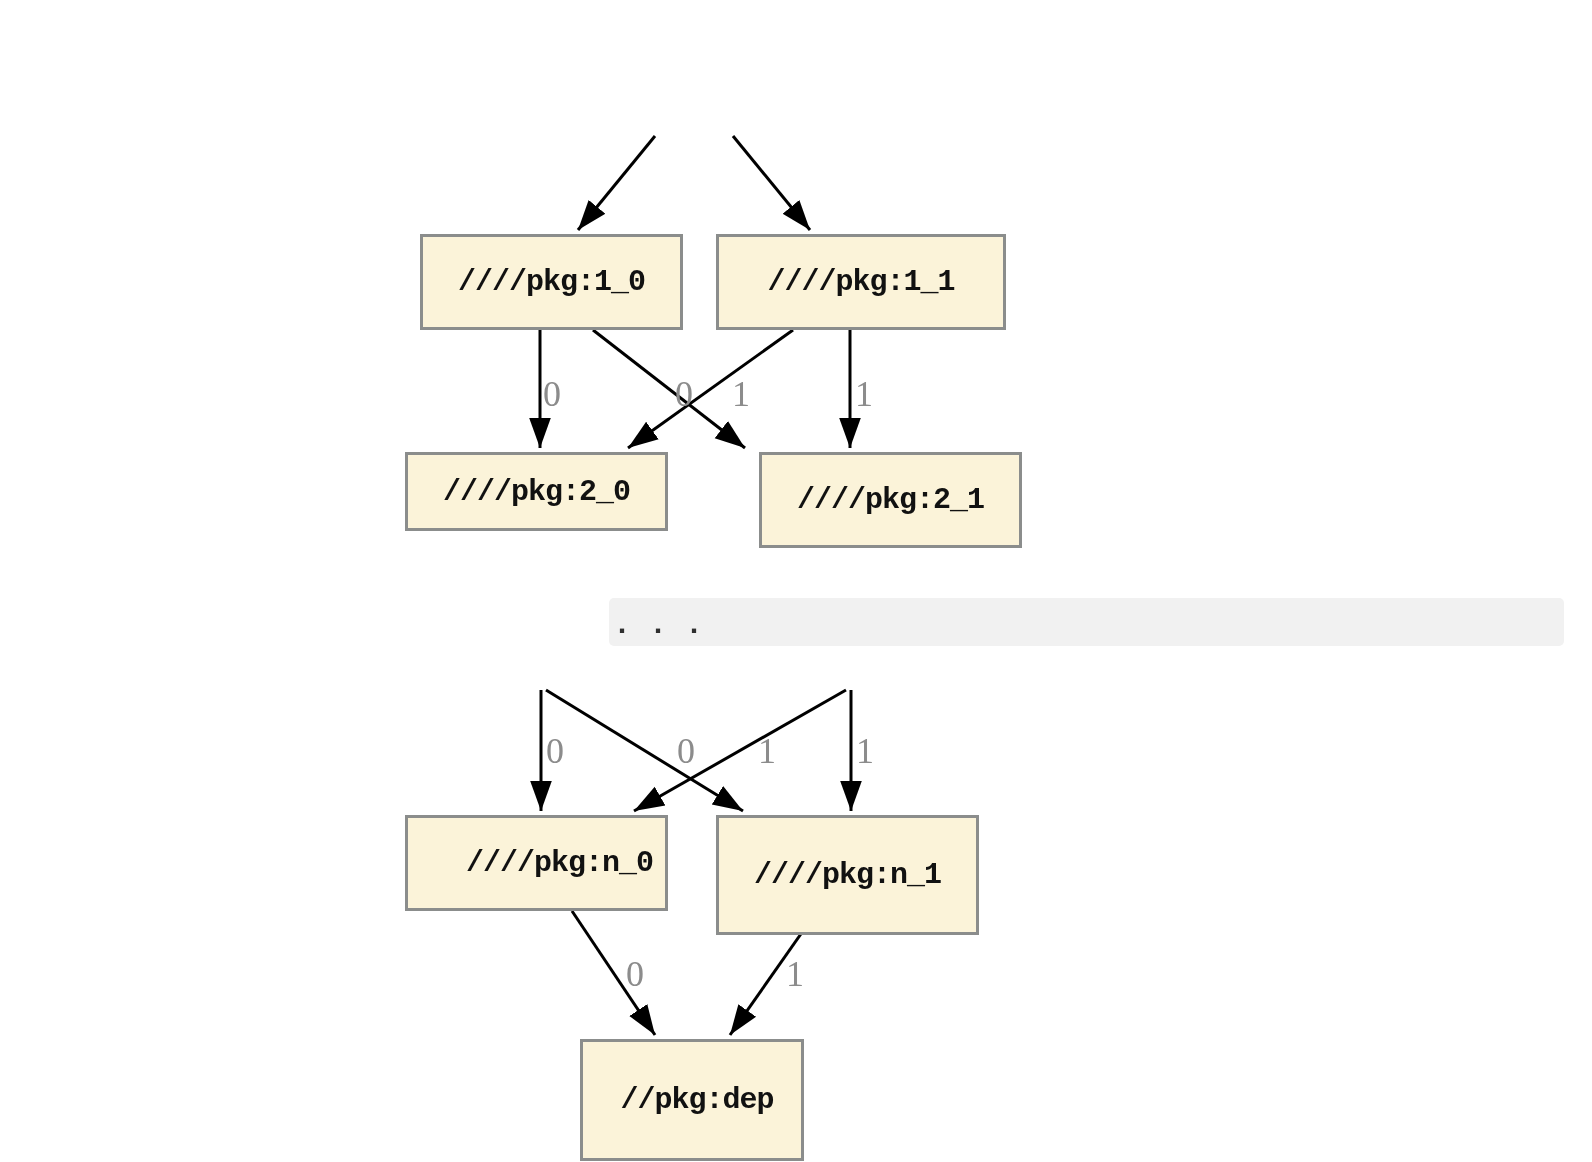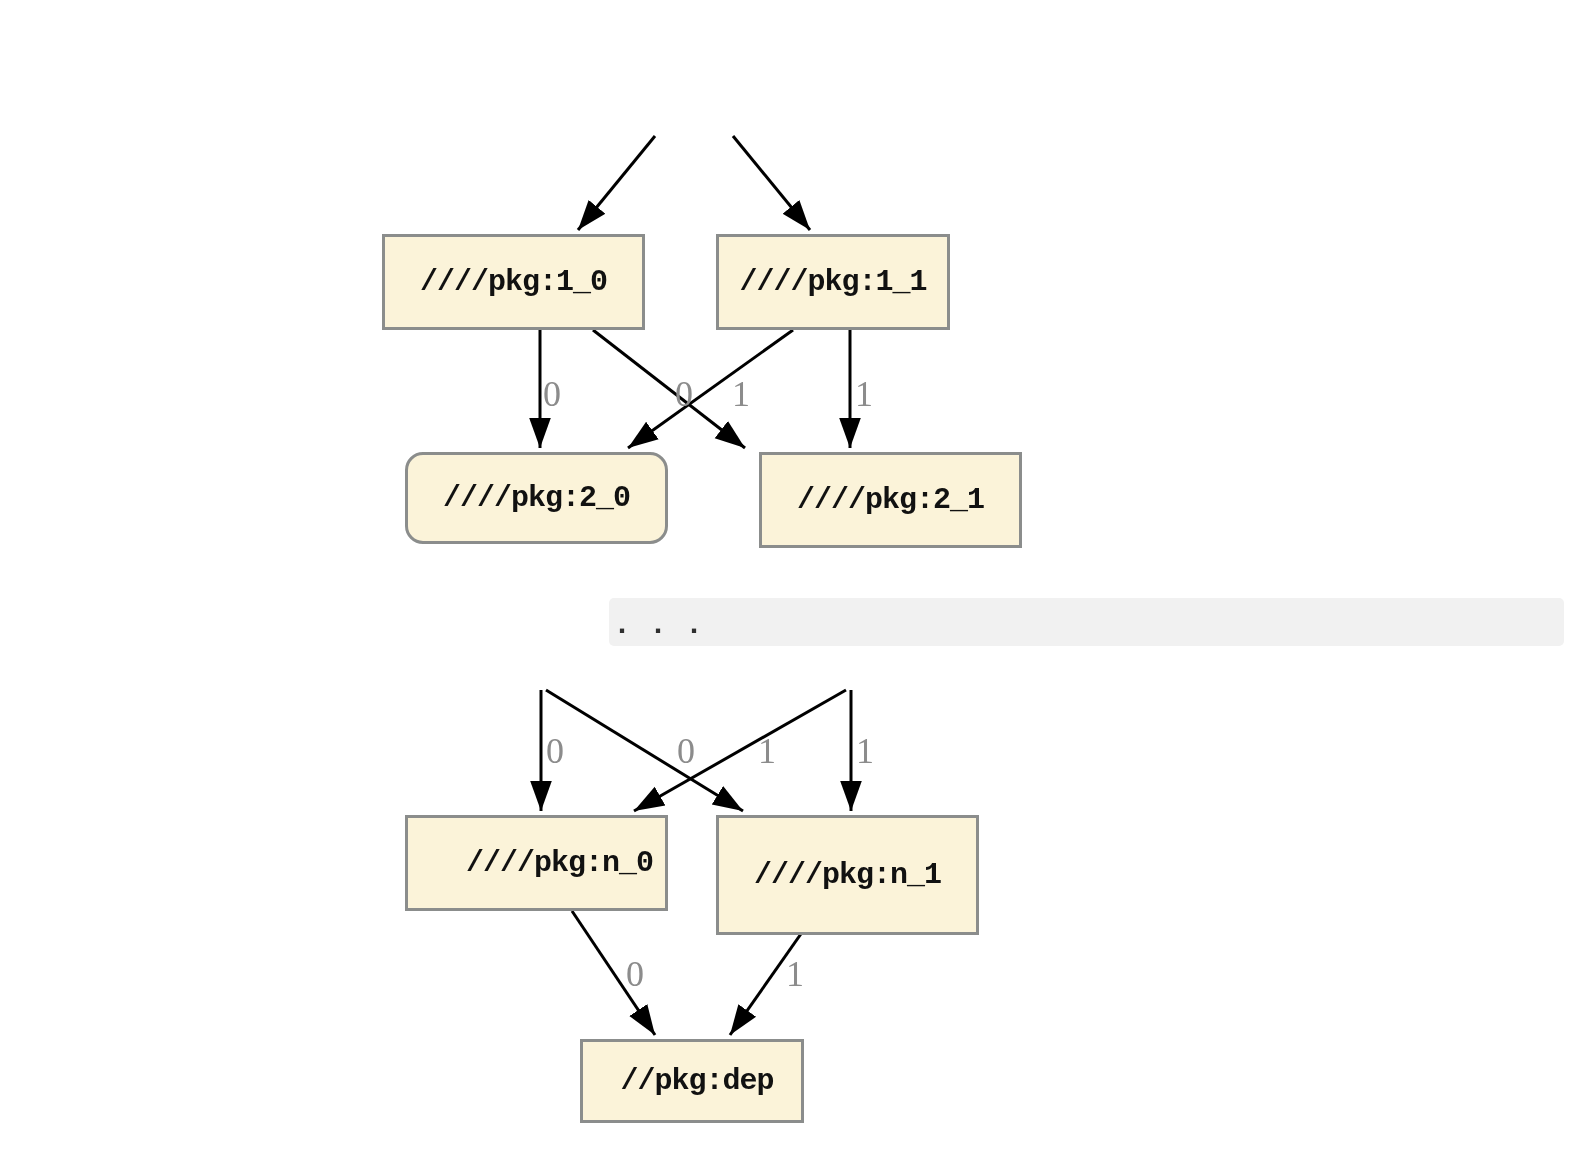--- a/index.html
+++ b/index.html
@@ -68,27 +68,27 @@
   .ellipsis-text {
     font-family: "Liberation Mono", "DejaVu Sans Mono", monospace;
     font-weight: bold;
     font-size: 30px;
     line-height: 1;
     color: var(--band-text);
     white-space: pre;
   }
   
   .n-app  { left: 580px; top: 38px;   width: 216px; height: 98px; }
-  .n-1_0  { left: 382px; top: 234px;  width: 263px; height: 96px; }
-  .n-1_1  { left: 716px; top: 234px;  width: 234px; height: 96px; }
-  .n-2_0  { left: 405px; top: 452px;  width: 263px; height: 92px; border-radius: 18px; }
+  .n-1_0  { left: 420px; top: 234px;  width: 263px; height: 96px; }
+  .n-1_1  { left: 716px; top: 234px;  width: 290px; height: 96px; }
+  .n-2_0  { left: 405px; top: 452px;  width: 263px; height: 79px; }
   .n-2_1  { left: 716px; top: 452px;  width: 263px; height: 96px; margin-left: 43px; }
   .n-n_0  { left: 405px; top: 815px;  width: 263px; height: 96px; padding-left: 46px; }
   .n-n_1  { left: 716px; top: 815px;  width: 263px; height: 120px; }
-  .n-dep  { left: 580px; top: 1039px; width: 224px; height: 84px; padding-left: 10px; }
+  .n-dep  { left: 580px; top: 1039px; width: 224px; height: 122px; padding-left: 10px; }
 </style>
 </head>
 <body>
 
 <div class="canvas">
 
   <svg class="edges-layer" viewBox="0 0 1592 1162" aria-hidden="true">
     <defs>
       <marker id="arrow" viewBox="0 0 10 8" markerWidth="10" markerHeight="8" refX="10" refY="4" orient="auto" markerUnits="strokeWidth">
         <path class="arrowhead" d="M0,0.4 L10,4 L0,7.6 Z"></path>

